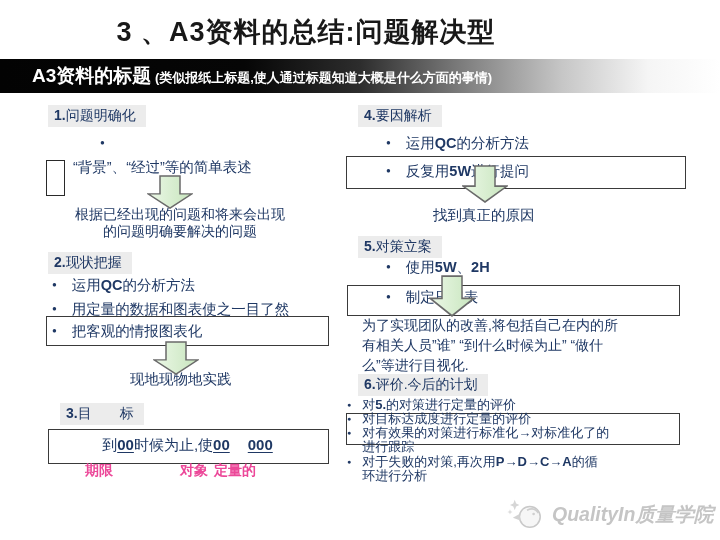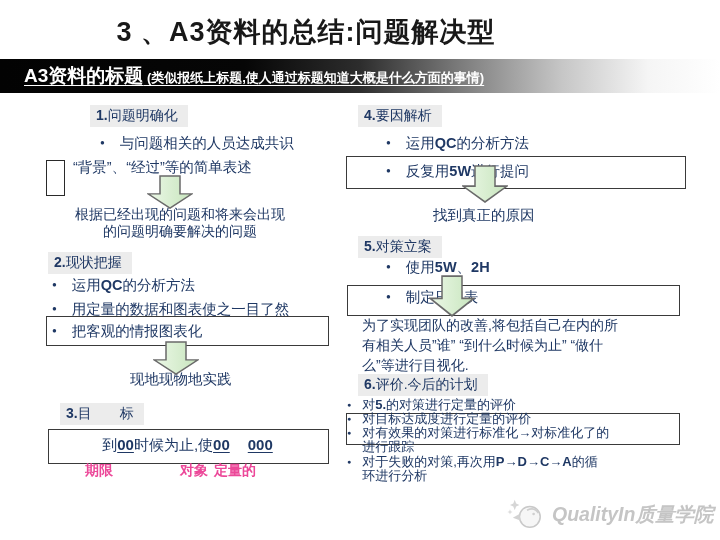--- a/index.html
+++ b/index.html
@@ -9,21 +9,21 @@
   }
   .title{
     position:absolute;left:0;top:14px;width:612px;text-align:center;
     font-size:27px;font-weight:600;color:#181818;letter-spacing:1px;
   }
   .banner{
     position:absolute;left:0;top:59px;width:720px;height:34px;
     background:linear-gradient(90deg,#030303 0%,#060606 34%,#2d2d2d 50%,#7c7c7c 64%,#c6c6c6 78%,#f5f5f5 90%,#ffffff 100%);
     display:flex;align-items:center;
   }
-  .banner-inner{margin-left:24px;color:#ffffff;text-decoration:underline;text-underline-offset:3px;white-space:nowrap;}
+  .banner-inner{margin-left:32px;color:#ffffff;text-underline-offset:3px;white-space:nowrap;}
   .banner-head{font-size:19px;font-weight:bold;}
   .banner-note{font-size:13px;font-weight:bold;}
   .sec-h{
     position:absolute;background:#ececec;color:#1f3864;
     font-size:14px;padding:2px 10px 2px 6px;white-space:nowrap;
   }
   .sec-h b{font-weight:bold;}
   .bullet{position:absolute;display:flex;align-items:flex-start;color:#1f3864;font-size:14.5px;white-space:nowrap;}
   .bullet .dot{font-size:8px;line-height:1;margin-top:5px;margin-right:15px;color:#1f3864;}
   .bullet.small{font-size:13px;line-height:14px;}
@@ -58,25 +58,24 @@
   </svg>
 
   <div class="title">3 、A3资料的总结:问题解决型</div>
 
   <div class="banner">
     <span class="banner-inner">
       <span class="banner-head">A3资料的标题</span><span class="banner-note"> (类似报纸上标题,使人通过标题知道大概是什么方面的事情)</span>
     </span>
   </div>
 
-  <div class="sec-h" style="left:48px;top:105px;margin-left:42px;"><b>1.</b><span>问题明确化</span></div>
+  <div class="sec-h" style="left:48px;top:105px;"><b>1.</b><span>问题明确化</span></div>
 
   <div class="bullet" style="left:100px;top:134px;">
     <span class="dot">●</span>
-    <span>与问题相关的人员达成共识</span>
   </div>
 
   <div class="txt" style="left:73px;top:158px;">“背景”、“经过”等的简单表述</div>
 
   <div class="vrect"></div>
 
   <svg class="arrow" style="left:147px;top:175px;" width="46" height="34" viewBox="0 0 46 36" preserveAspectRatio="none">
     <polygon points="13,1 33,1 33,20 45,20 23,35 1,20 13,20" fill="url(#ag)" stroke="#6a6a6a" stroke-width="1.5"></polygon>
   </svg>
 

